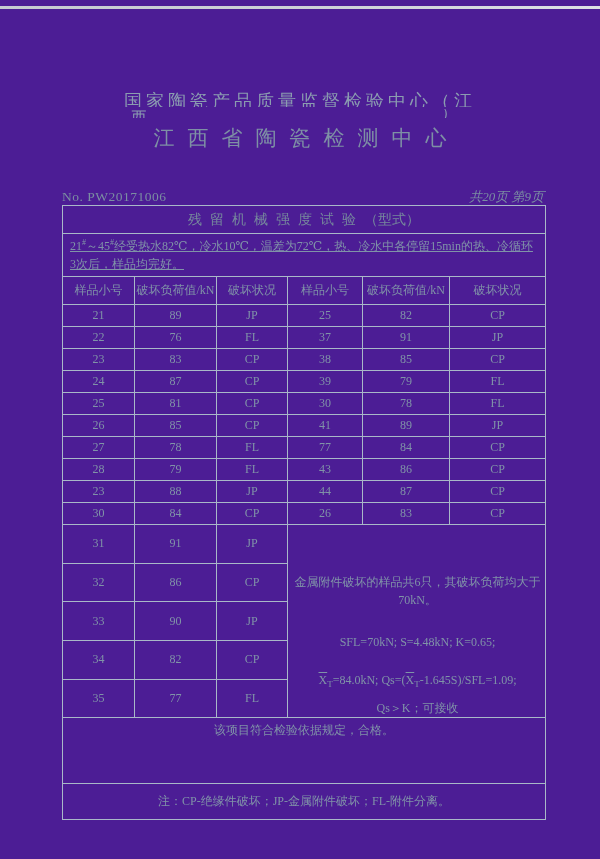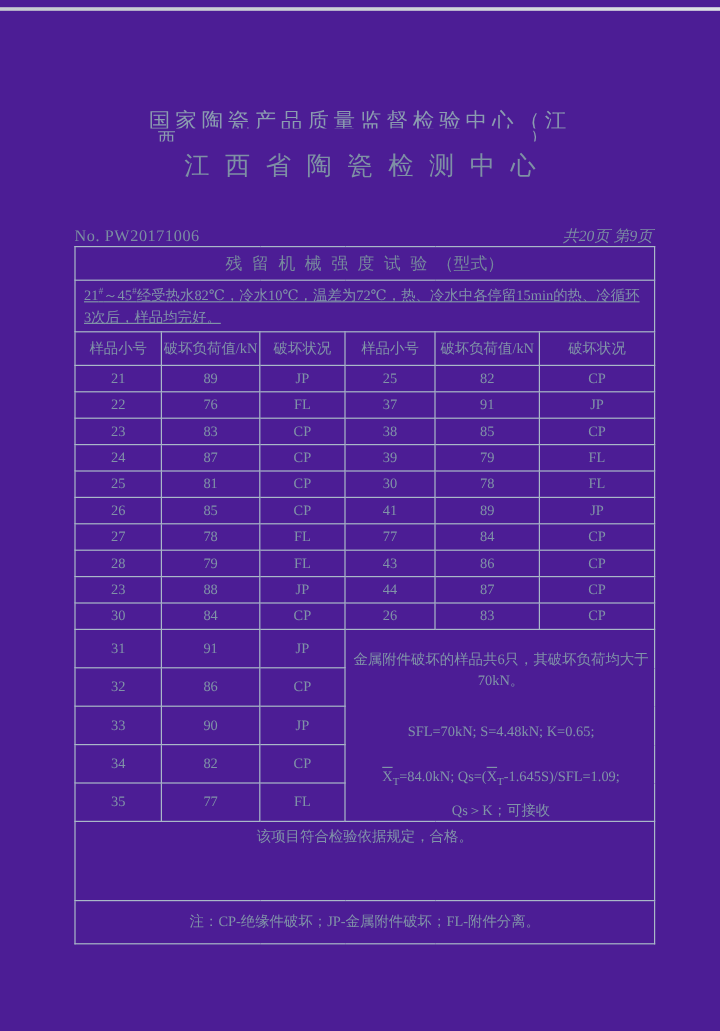--- a/index.html
+++ b/index.html
@@ -54,21 +54,21 @@
   tr.r-title td { height: 28px; font-size: 14px; color: #76889d; }
   .t-main { letter-spacing: 8px; }
   tr.r-desc td { height: 42px; text-align: left; padding: 3px 7px; line-height: 18px; text-decoration: underline; }
   tr.r-head td { height: 28px; }
   tr.r-data td { height: 22px; }
   tr.r-data2 td { height: 24px; }
   td.stats-cell {
     text-align: left; vertical-align: top;
     padding: 15px 4px 0 6px; line-height: 18px;
   }
-  .stats-l1 { margin-bottom: 24px; }
+  .stats-l1 { margin-bottom: 24px; margin-top: 33px; }
   .stats-l2 { margin-bottom: 20px; }
   .stats-l3 { margin-bottom: 6px; }
   tr.r-conclusion td { height: 66px; text-align: center; vertical-align: top; padding: 4px 8px; }
   tr.r-note td { height: 36px; text-align: center; padding: 0 6px; }
   sup.mark { font-size: 8px; vertical-align: super; line-height: 0; }
   .ov { text-decoration: overline; }
   sub { font-size: 9px; }
 </style>
 </head>
 <body>

